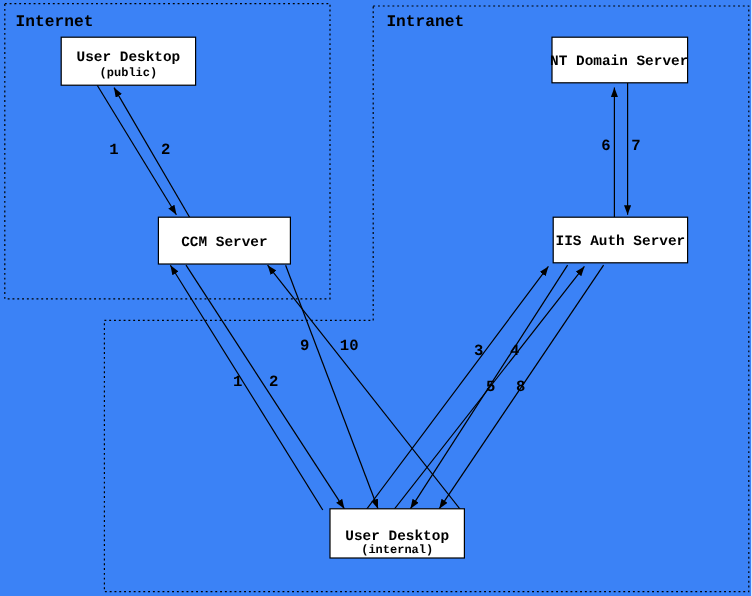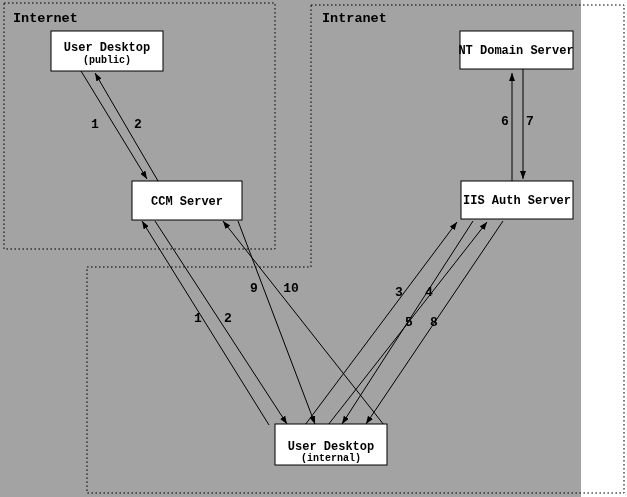--- a/index.html
+++ b/index.html
@@ -2,23 +2,23 @@
 <html><head>
 <meta charset="utf-8">
 <style>
   html, body {
     margin: 0;
     padding: 0;
     background: #ffffff;
   }
   .stage {
     position: relative;
-    width: 581px;
+    width: 626px;
     height: 497px;
-    background: #a3a3a3;
+    background: #3b82f6;
     font-family: "Liberation Mono", "DejaVu Sans Mono", monospace;
   }
   svg { display: block; }
   .region-border {
     fill: none;
     stroke: #000000;
     stroke-width: 1;
     stroke-dasharray: 1.6 2.4;
   }
   .node-box {

